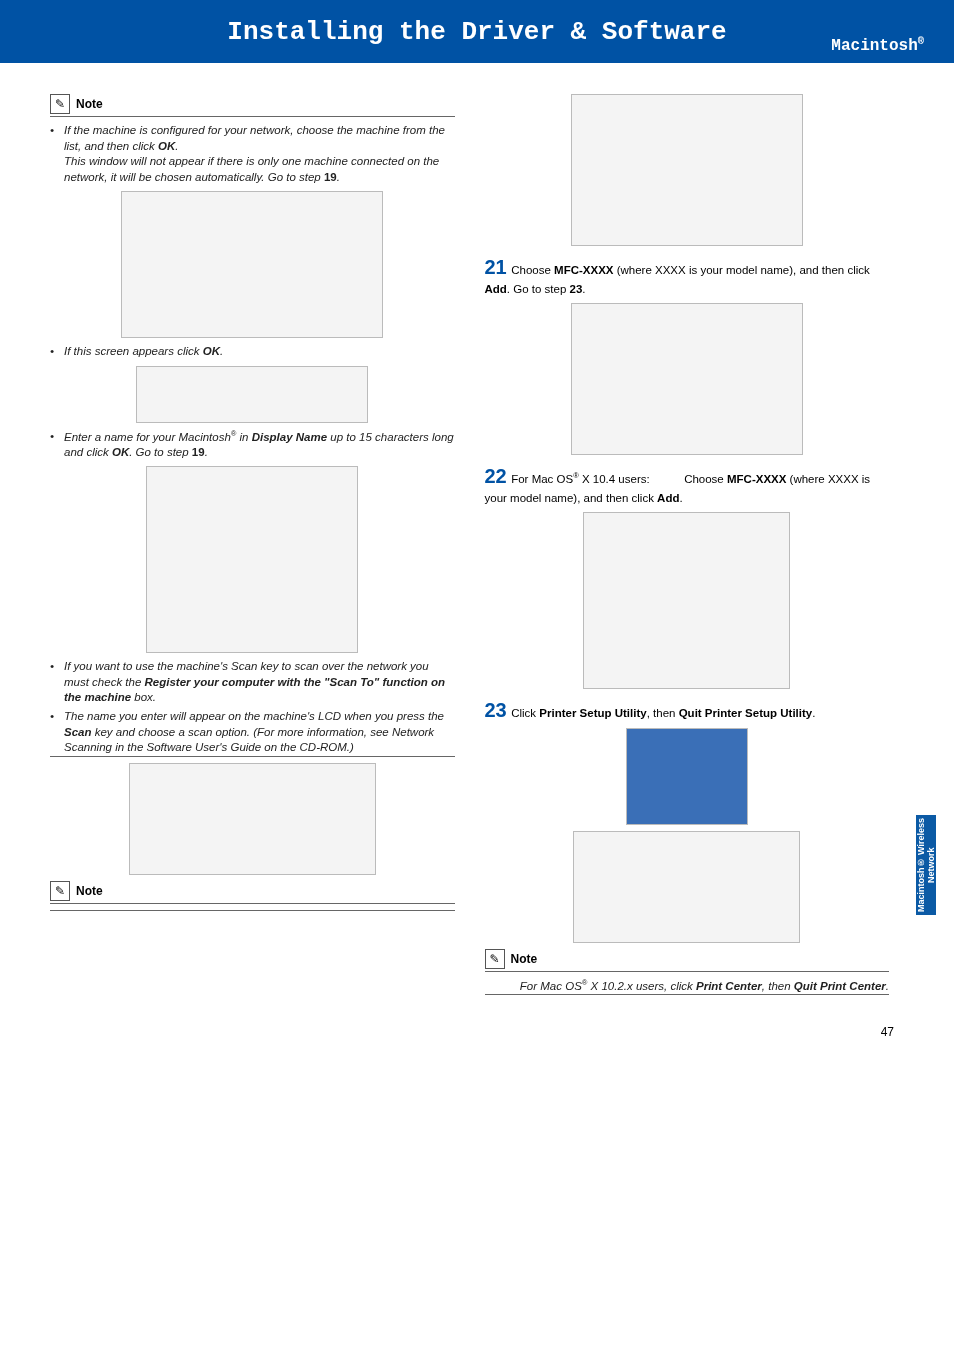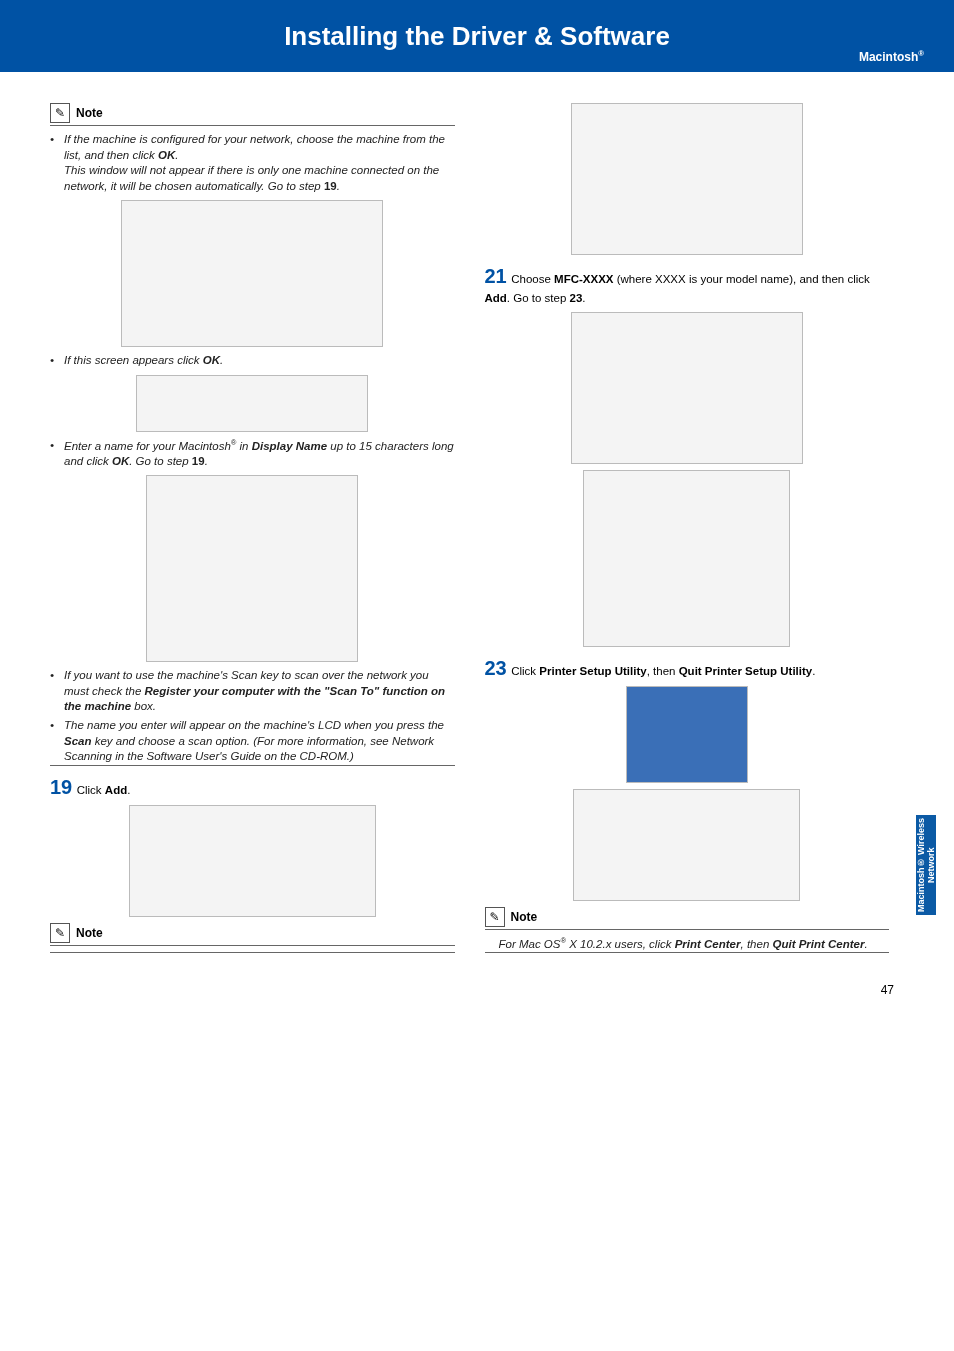--- a/index.html
+++ b/index.html
@@ -1,18 +1,18 @@
 <!DOCTYPE html>
 <html><head>
 <meta charset="utf-8">
 <style>
   body { font-family: Arial, Helvetica, sans-serif; margin:0; padding:0; width:954px; background:#fff;}
-  .topbar { background:#0052a4; height:72px; display:flex; align-items:center; justify-content:center; position:relative; }
+  .topbar { background:#0052a4; height:63px; display:flex; align-items:center; justify-content:center; position:relative;font-family:Liberation Mono, monospace; }
   .topbar h1 { color:#fff; font-size:26px; font-weight:bold; margin:0;}
-  .mac-label { position:absolute; right:30px; bottom:8px; color:#fff; font-size:12px; font-weight:bold;margin-top:36px;}
+  .mac-label { position:absolute; right:30px; bottom:8px; color:#fff; font-size:16px; font-weight:bold;margin-top:36px;}
   .page { display:flex; padding:25px 65px 20px 50px; gap:30px;}
   .col { flex:1; }
   .note-hdr { border-bottom:1px solid #666; display:flex; align-items:center; gap:6px; padding-bottom:2px; margin:6px 0;}
   .note-hdr .icon { width:18px; height:18px; border:1px solid #555; display:flex; align-items:center; justify-content:center; font-size:12px;}
   .note-hdr .lbl { font-weight:bold; font-size:12px;}
   .note-sepline { height:1px; background:#666; }
   .body-text { font-size:11.5px; line-height:1.35; color:#222;}
   .ital { font-style:italic; }
   .bullet { display:flex; gap:6px; margin-top:3px;}
   .bullet .dot { flex:0 0 8px; }
@@ -92,24 +92,20 @@
       <div class="bullet">
           <span class="dot">•</span>
           <span>
         <span>The name you enter will appear on the machine's LCD when you press the </span><b>Scan</b><span> key and choose a scan option. (For more information, see Network Scanning in the Software User's Guide on the CD-ROM.)</span>
       </span>
         </div>
     </div>
 
     <div class="note-sepline"></div>
 
-    <div class="step-row">
-      <span class="step-num">19</span>
-      <span class="step-txt"><span> Click </span><b>Add</b><span>.</span></span>
-    </div>
     <div class="figcenter">
         <div class="fig" style="width:245px;height:110px;"></div>
       </div>
 
     <div class="note-hdr">
       <span class="icon">✎</span>
       <span class="lbl">Note</span>
     </div>
     <div class="note-sepline"></div>
   </div>
@@ -121,38 +117,43 @@
       </div>
 
     <div class="step-row">
       <span class="step-num">21</span>
       <span class="step-txt"><span> Choose </span><b>MFC-XXXX</b><span> (where XXXX is your model name), and then click </span><b>Add</b><span>. Go to step </span><b>23</b><span>.</span></span>
     </div>
     <div class="figcenter">
         <div class="fig" style="width:230px;height:150px;"></div>
       </div>
 
+    <div class="step-row">
+      <span class="step-num">22</span>
+      <span class="step-txt"><span> For Mac OS</span><sup>®</sup><span> X 10.4 users:</span></span>
+      <div class="step-txt" style="padding-left:30px;"><span>Choose </span><b>MFC-XXXX</b><span> (where XXXX is your model name), and then click </span><b>Add</b><span>.</span></div>
+    </div>
     <div class="figcenter">
         <div class="fig" style="width:205px;height:175px;"></div>
       </div>
 
     <div class="step-row">
       <span class="step-num">23</span>
       <span class="step-txt"><span> Click </span><b>Printer Setup Utility</b><span>, then </span><b>Quit Printer Setup Utility</b><span>.</span></span>
     </div>
     <div class="figcenter">
       <div class="fig" style="width:120px;height:95px;background:#3a6fb7;"></div>
       <div class="fig" style="width:225px;height:110px;"></div>
     </div>
 
     <div class="note-hdr">
       <span class="icon">✎</span>
       <span class="lbl">Note</span>
     </div>
-    <div class="body-text ital" style="padding-left:14px;">
+    <div class="body-text ital" style="padding-left:14px;text-align:right;">
       <span>For </span><span>Mac OS</span><sup>®</sup><span> X 10.2.x users, click </span><b>Print Center</b><span>, then </span><b>Quit Print Center</b><span>.</span>
     </div>
     <div class="note-sepline"></div>
   </div>
 </div>
 
 <div class="sidebar-tab">Macintosh® Wireless Network</div>
 
 <div class="pagenum">47</div>
 

